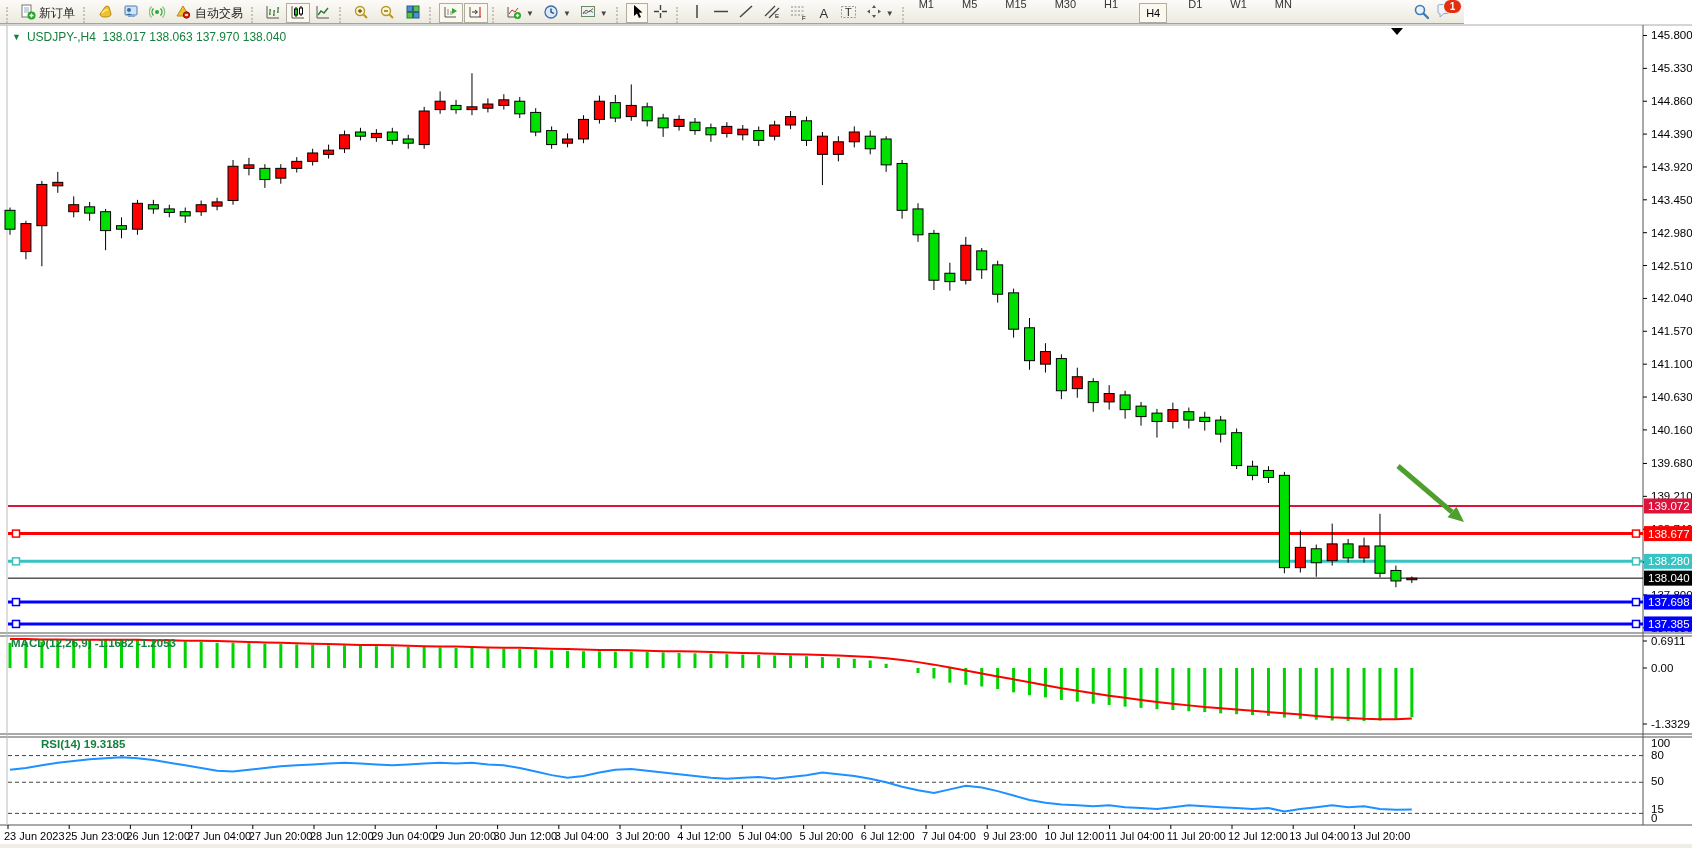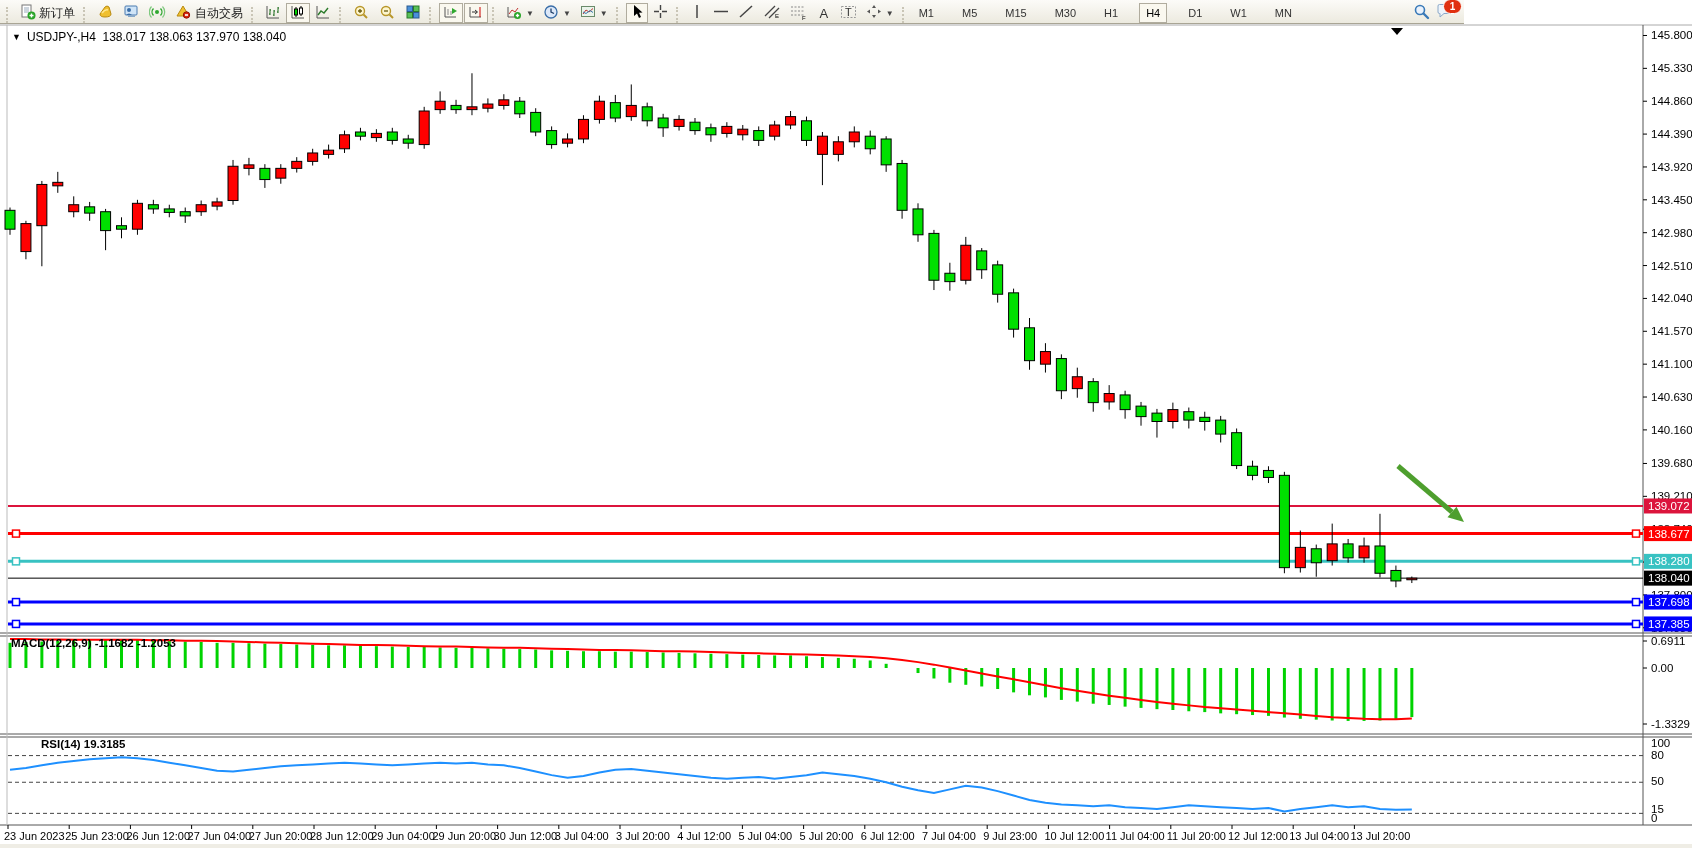--- a/index.html
+++ b/index.html
@@ -20,35 +20,35 @@
   .tb-btn{
     height:20px;min-width:22px;display:inline-flex;align-items:center;justify-content:center;
     gap:3px;padding:0 3px;border:1px solid transparent;box-sizing:border-box;
   }
   .tb-btn.pressed{background:#faf8ef;border:1px solid #b0ac9e;}
   .tb-btn .caret{font-size:8px;color:#444;margin-left:1px;}
   .tf-btn{
     height:20px;padding:0 6px;display:inline-flex;align-items:center;justify-content:center;
     font-size:11px;color:#333;border:1px solid transparent;box-sizing:border-box;
   }
-  .tf-btn.active{background:#faf8ef;border:1px solid #b0ac9e;color:#000;}
+  .tf-btn.active{background:#faf8ef;border:1px solid #b0ac9e;color:#000;margin-top:9px;}
   .tb-right{margin-left:auto;display:flex;align-items:center;gap:6px;padding-right:6px;}
   .chat-wrap{position:relative;}
   .badge{
     position:absolute;top:-4px;right:-7px;min-width:13px;height:13px;border-radius:8px;
     background:#e03010;color:#fff;font-size:10px;font-weight:bold;
     display:flex;align-items:center;justify-content:center;padding:0 2px;
     border:1px solid #fff;
   }
   
   .chart-window{
     position:absolute;top:24px;left:0;width:1692px;height:824px;background:#fff;
   }
   .hdr{
-    position:absolute;font-size:12px;color:#000000;z-index:5;letter-spacing:0;
+    position:absolute;font-size:12px;color:#15803d;z-index:5;letter-spacing:0;
   }
   .ohlc-header{left:12px;top:6px;}
   .ohlc-header .tri{font-size:9px;vertical-align:1px;margin-right:6px;}
   .pane-label{font-size:11.5px;font-weight:bold;}
   .macd-header{left:11px;top:613px;}
   .rsi-header{left:11px;top:714px;padding-left:30px;}
   .bottom-strip{
     position:absolute;left:0;bottom:0;width:1692px;height:4px;background:#efede5;
   }
   svg text{font-family:"Liberation Sans","DejaVu Sans",sans-serif;}

